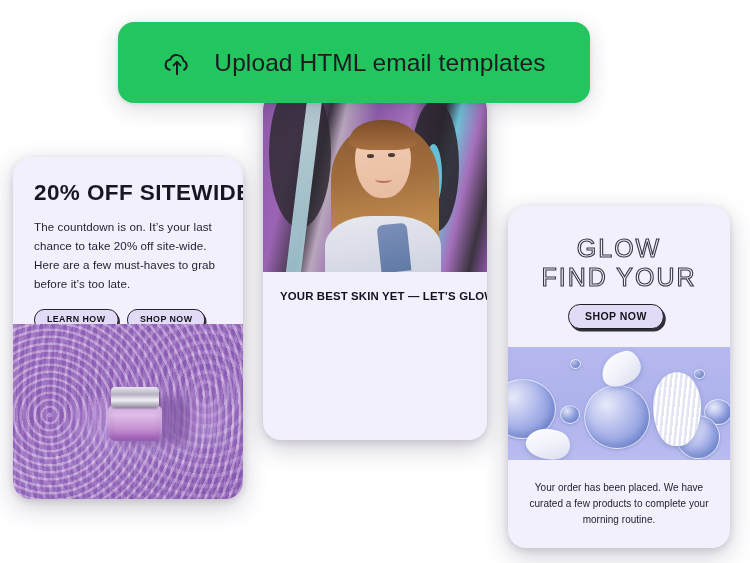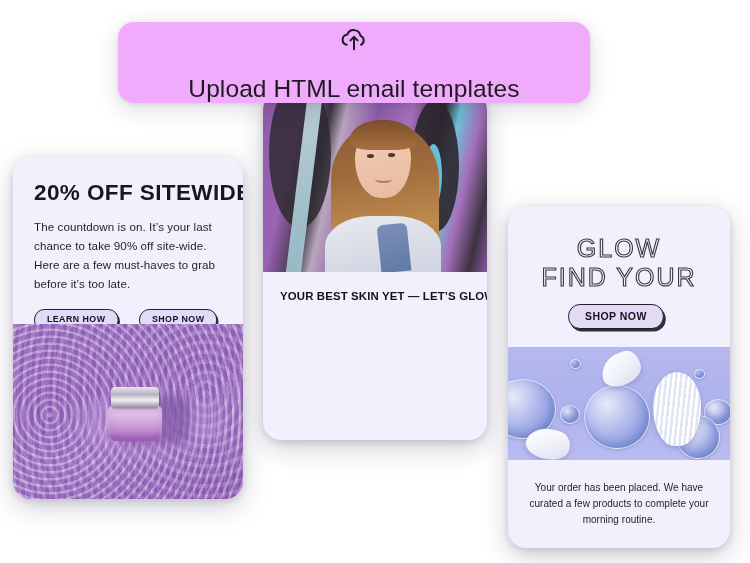--- a/index.html
+++ b/index.html
@@ -19,29 +19,28 @@
     background: #ffffff;
   }
 
   
   #upload-banner {
     position: absolute;
     left: 118px;
     top: 22px;
     width: 472px;
     height: 81px;
-    background: #f0abfc;
+    background: #22c55e;
     border-radius: 16px;
     box-shadow: 0 6px 22px rgba(40,30,70,0.16), 0 1px 4px rgba(40,30,70,0.10);
     display: flex;
     align-items: center;
     justify-content: center;
     gap: 22px;
     z-index: 40;
-    flex-direction: column;
   }
   #upload-banner .up-icon {
     width: 30px; height: 30px;
     display: block;
     flex: 0 0 auto;
   }
   #upload-banner .up-label {
     font-size: 24.5px;
     letter-spacing: 0.1px;
     color: #1d1b20;
@@ -78,21 +77,21 @@
   .body-left {
     margin-top: 13px;
     font-size: 11.6px;
     line-height: 1.62;
     color: #211f2b;
     letter-spacing: 0.08px;
   }
   .btn-row {
     margin-top: 16px;
     display: flex;
-    gap: 13px;
+    gap: 1px;
     text-align: center;
   }
   .pill-btn {
     background: #e3dbf6;
     border: 1.4px solid #1b1920;
     border-radius: 999px;
     padding: 4px 13px 5px 13px;
     font-size: 9.6px;
     font-weight: 700;
     letter-spacing: 0.5px;
@@ -339,21 +338,21 @@
   }
 </style>
 </head>
 <body>
 
 <div id="stage">
 
   <div class="card" id="card-left">
     <div class="copy-pad">
       <div class="headline-left">20% OFF SITEWIDE</div>
-      <div class="body-left">The countdown is on. It’s your last chance to take 90% off site-wide. Here are a few must-haves to grab before it’s too late.</div>
+      <div class="body-left">The countdown is on. It’s your last chance to take 20% off site-wide. Here are a few must-haves to grab before it’s too late.</div>
       <div class="btn-row">
         <div class="pill-btn">LEARN HOW</div>
         <div class="pill-btn">SHOP NOW</div>
       </div>
     </div>
     <div class="water-purple">
       <div class="ripple-sheen"></div>
       <div class="jar">
         <div class="jar-shadow"></div>
         <div class="jar-body"></div>

